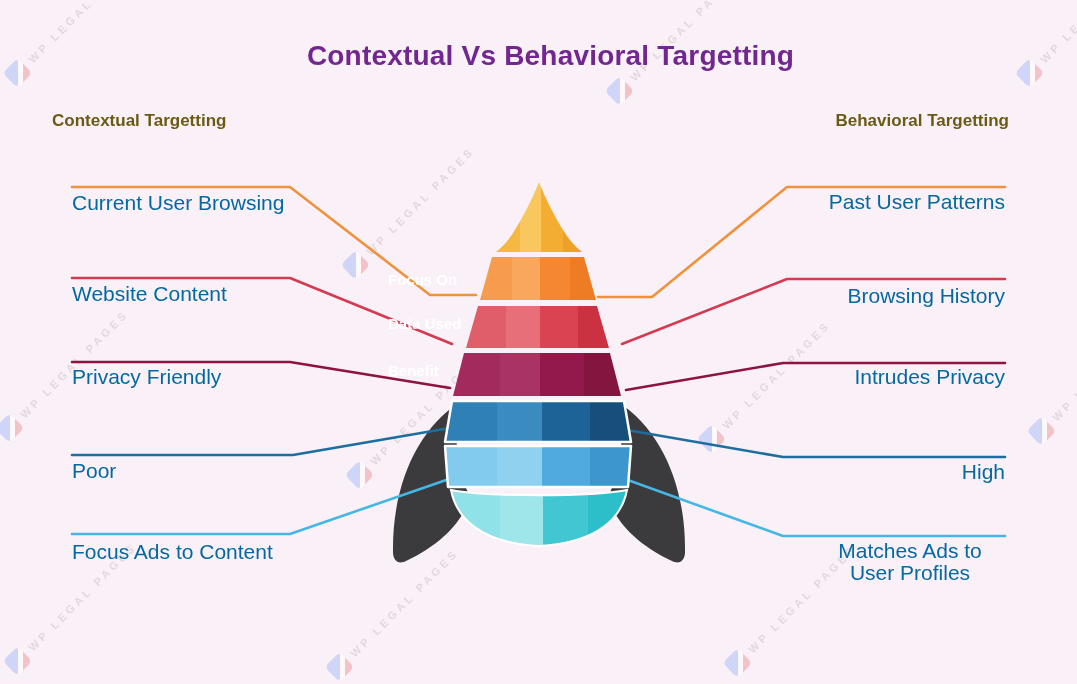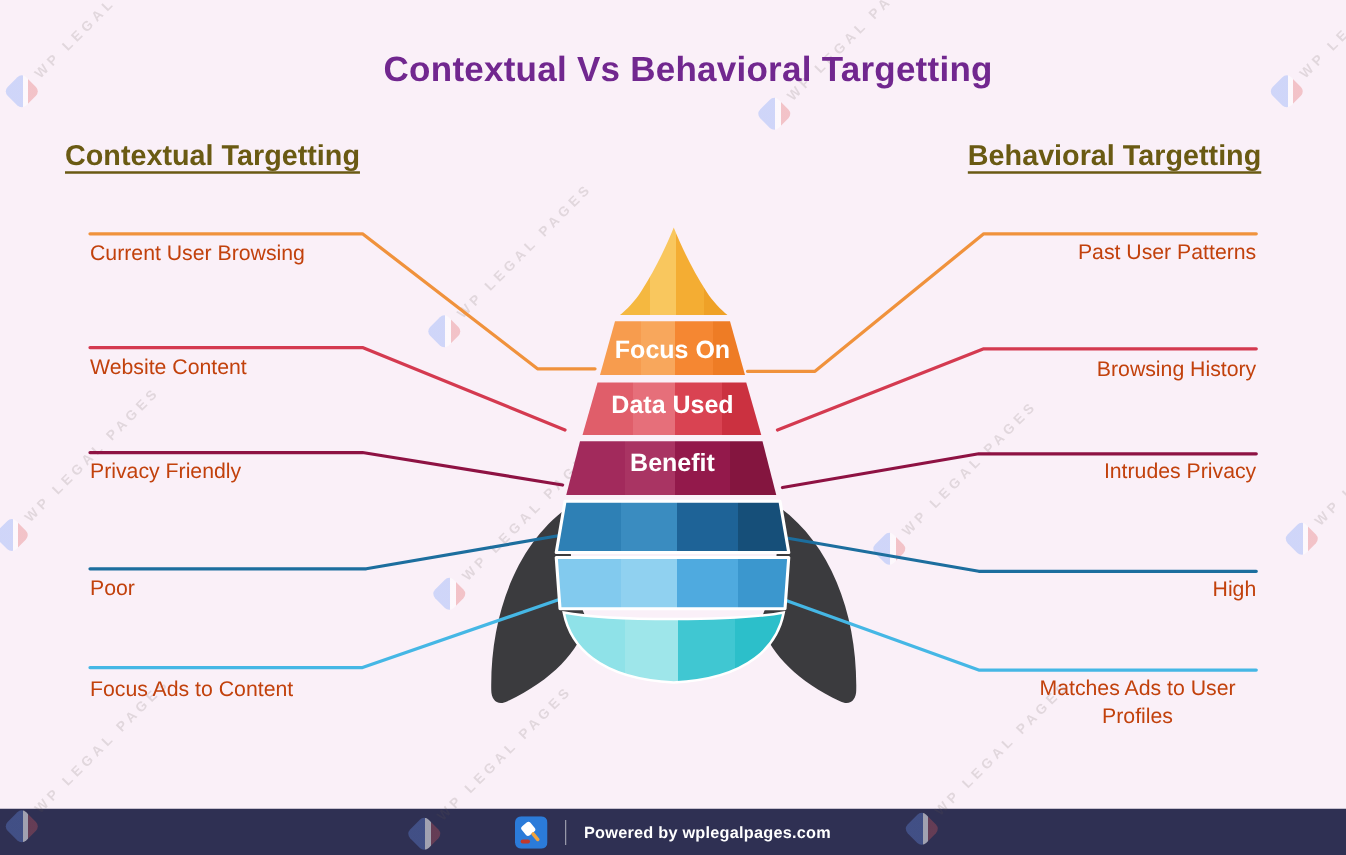--- a/index.html
+++ b/index.html
@@ -12,30 +12,30 @@
   .wm-layer{position:absolute;inset:0;z-index:5;pointer-events:none;}
   .wm{position:absolute;display:flex;align-items:center;gap:7px;
       transform:rotate(-45deg);transform-origin:0 50%;}
   .wm-logo{width:21px;height:21px;border-radius:5px;flex:0 0 auto;
       background:linear-gradient(135deg,rgba(108,152,250,.30) 0 52%,rgba(255,255,255,.55) 52% 68%,rgba(225,90,90,.30) 68% 100%);}
   .wm-text{font-size:11px;font-weight:700;letter-spacing:3.5px;white-space:nowrap;
       color:rgba(100,85,80,.16);}
   
   .title{position:absolute;left:0;right:0;top:40px;text-align:center;z-index:10;
       font-size:28px;font-weight:800;color:#71278F;letter-spacing:.2px;padding-left:24px;}
-  .col-header{position:absolute;top:111px;z-index:10;font-size:23px;font-weight:700;
-      color:#6A5A13;text-decoration:underline;text-underline-offset:5px;text-decoration-thickness:2px;}
+  .col-header{position:absolute;top:111px;z-index:10;font-size:17px;font-weight:700;
+      color:#6A5A13;text-underline-offset:5px;text-decoration-thickness:2px;}
   .col-header.left{left:52px;}
   .col-header.right{right:68px;}
   
-  .lbl{position:absolute;z-index:10;font-size:17px;font-weight:500;color:#c2410c;line-height:22px;}
+  .lbl{position:absolute;z-index:10;font-size:21px;font-weight:500;color:#0369a1;line-height:22px;}
   .lbl.right{text-align:center;}
   
-  .band-lbl{position:absolute;left:388px;width:300px;text-align:center;z-index:11;
-      font-size:20px;font-weight:700;color:#FFFFFF;line-height:26px;}
+  .band-lbl{position:absolute;left:388px;width:300px;text-align:left;z-index:11;
+      font-size:15px;font-weight:700;color:#FFFFFF;line-height:26px;}
   
   .rocket-svg{position:absolute;left:0;top:0;z-index:9;}
   
   .footer{position:absolute;left:0;right:0;top:647px;height:37px;background:#2F3053;z-index:4;}
   .footer-inner{position:relative;z-index:6;height:100%;display:flex;align-items:center;
       justify-content:center;gap:14px;}
   .footer-divider{width:1px;height:20px;background:rgba(255,255,255,.5);}
   .footer-text{font-size:13px;font-weight:700;color:#FFFFFF;letter-spacing:.2px;}
 </style>
 </head>
@@ -204,28 +204,14 @@
   <div class="lbl right" style="right:72px;top:191px">Past User Patterns</div>
   <div class="lbl right" style="right:72px;top:285px">Browsing History</div>
   <div class="lbl right" style="right:72px;top:366px">Intrudes Privacy</div>
   <div class="lbl right" style="right:72px;top:461px">High</div>
   <div class="lbl right" style="right:72px;top:540px;width:190px">Matches Ads to User Profiles</div>
 
   <div class="band-lbl" style="top:267px">Focus On</div>
   <div class="band-lbl" style="top:311px">Data Used</div>
   <div class="band-lbl" style="top:358px">Benefit</div>
 
-  <div class="footer">
-    <div class="footer-inner">
-      <svg width="26" height="26" viewBox="0 0 26 26">
-        <rect width="26" height="26" rx="5" fill="#2B7BD9"></rect>
-        <g transform="rotate(-40 13 13)">
-          <rect x="8.5" y="4.5" width="9" height="9.5" rx="2.2" fill="#FFFFFF"></rect>
-          <rect x="12" y="13.5" width="2.8" height="8.5" rx="1.3" fill="#F2A33C"></rect>
-        </g>
-        <rect x="4.5" y="18.5" width="7.5" height="3.2" rx="1.6" fill="#C0392B"></rect>
-      </svg>
-      <div class="footer-divider"></div>
-      <span class="footer-text">Powered by wplegalpages.com</span>
-    </div>
-  </div>
 
 </div>
 
 </body></html>

